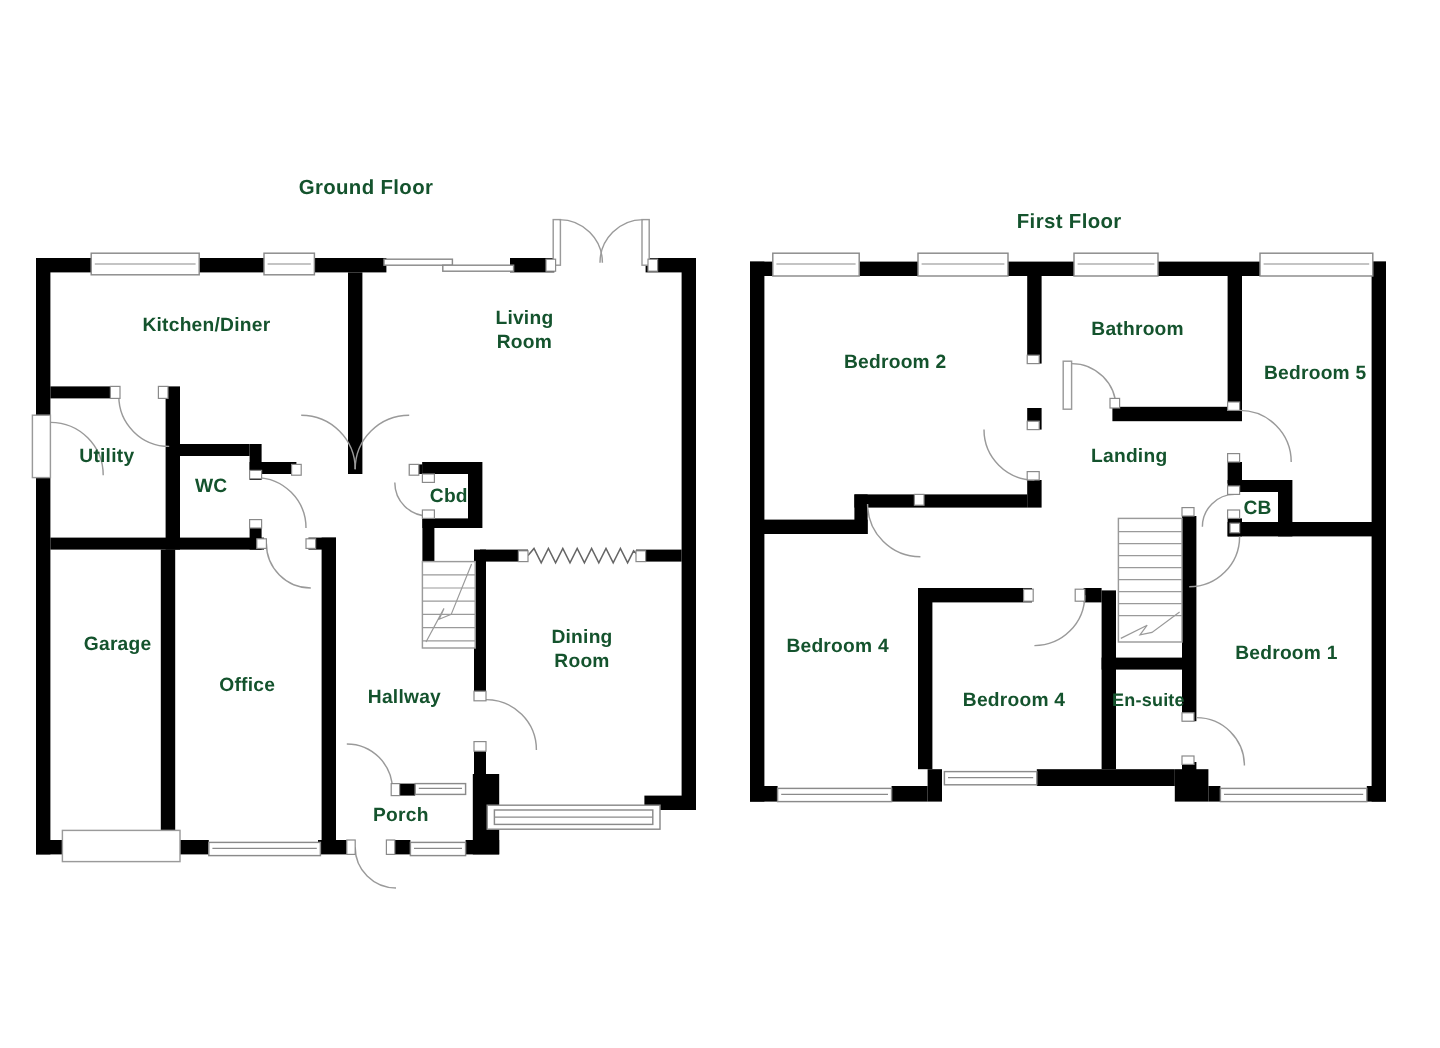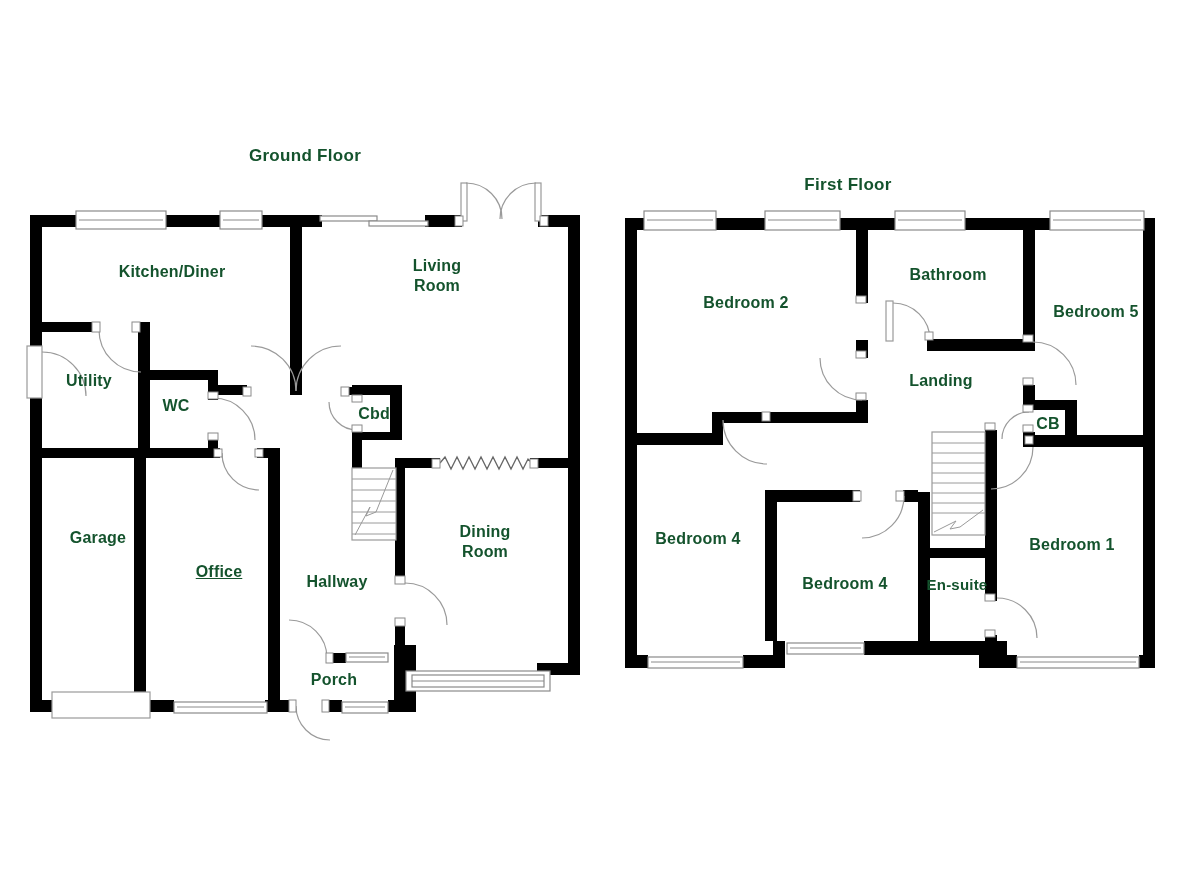--- a/index.html
+++ b/index.html
@@ -266,27 +266,27 @@
 </svg>
 
   <div class="room-label floor-title" style="left:305px;top:156px;">Ground Floor</div>
   <div class="room-label" style="left:172px;top:272px;">Kitchen/Diner</div>
   <div class="room-label" style="left:437px;top:276px;">Living
 Room</div>
   <div class="room-label" style="left:89px;top:381px;">Utility</div>
   <div class="room-label" style="left:176px;top:406px;">WC</div>
   <div class="room-label" style="left:374px;top:414px;">Cbd</div>
   <div class="room-label" style="left:98px;top:538px;">Garage</div>
-  <div class="room-label" style="left:219px;top:572px;text-decoration:underline;">Office</div>
+  <div class="room-label" style="left:206px;top:572px;">Office</div>
   <div class="room-label" style="left:337px;top:582px;">Hallway</div>
   <div class="room-label" style="left:485px;top:542px;">Dining
 Room</div>
   <div class="room-label" style="left:334px;top:680px;">Porch</div>
 
-  <div class="room-label floor-title" style="left:848px;top:185px;">First Floor</div>
+  <div class="room-label floor-title" style="left:891px;top:185px;">First Floor</div>
   <div class="room-label" style="left:746px;top:303px;">Bedroom 2</div>
   <div class="room-label" style="left:948px;top:275px;">Bathroom</div>
   <div class="room-label" style="left:1096px;top:312px;">Bedroom 5</div>
   <div class="room-label" style="left:941px;top:381px;">Landing</div>
   <div class="room-label" style="left:1048px;top:424px;">CB</div>
   <div class="room-label" style="left:698px;top:539px;">Bedroom 4</div>
   <div class="room-label" style="left:845px;top:568px;margin-top:16px;">Bedroom 4</div>
   <div class="room-label small-label" style="left:957px;top:585px;">En-suite</div>
   <div class="room-label" style="left:1072px;top:545px;">Bedroom 1</div>
 </div>

